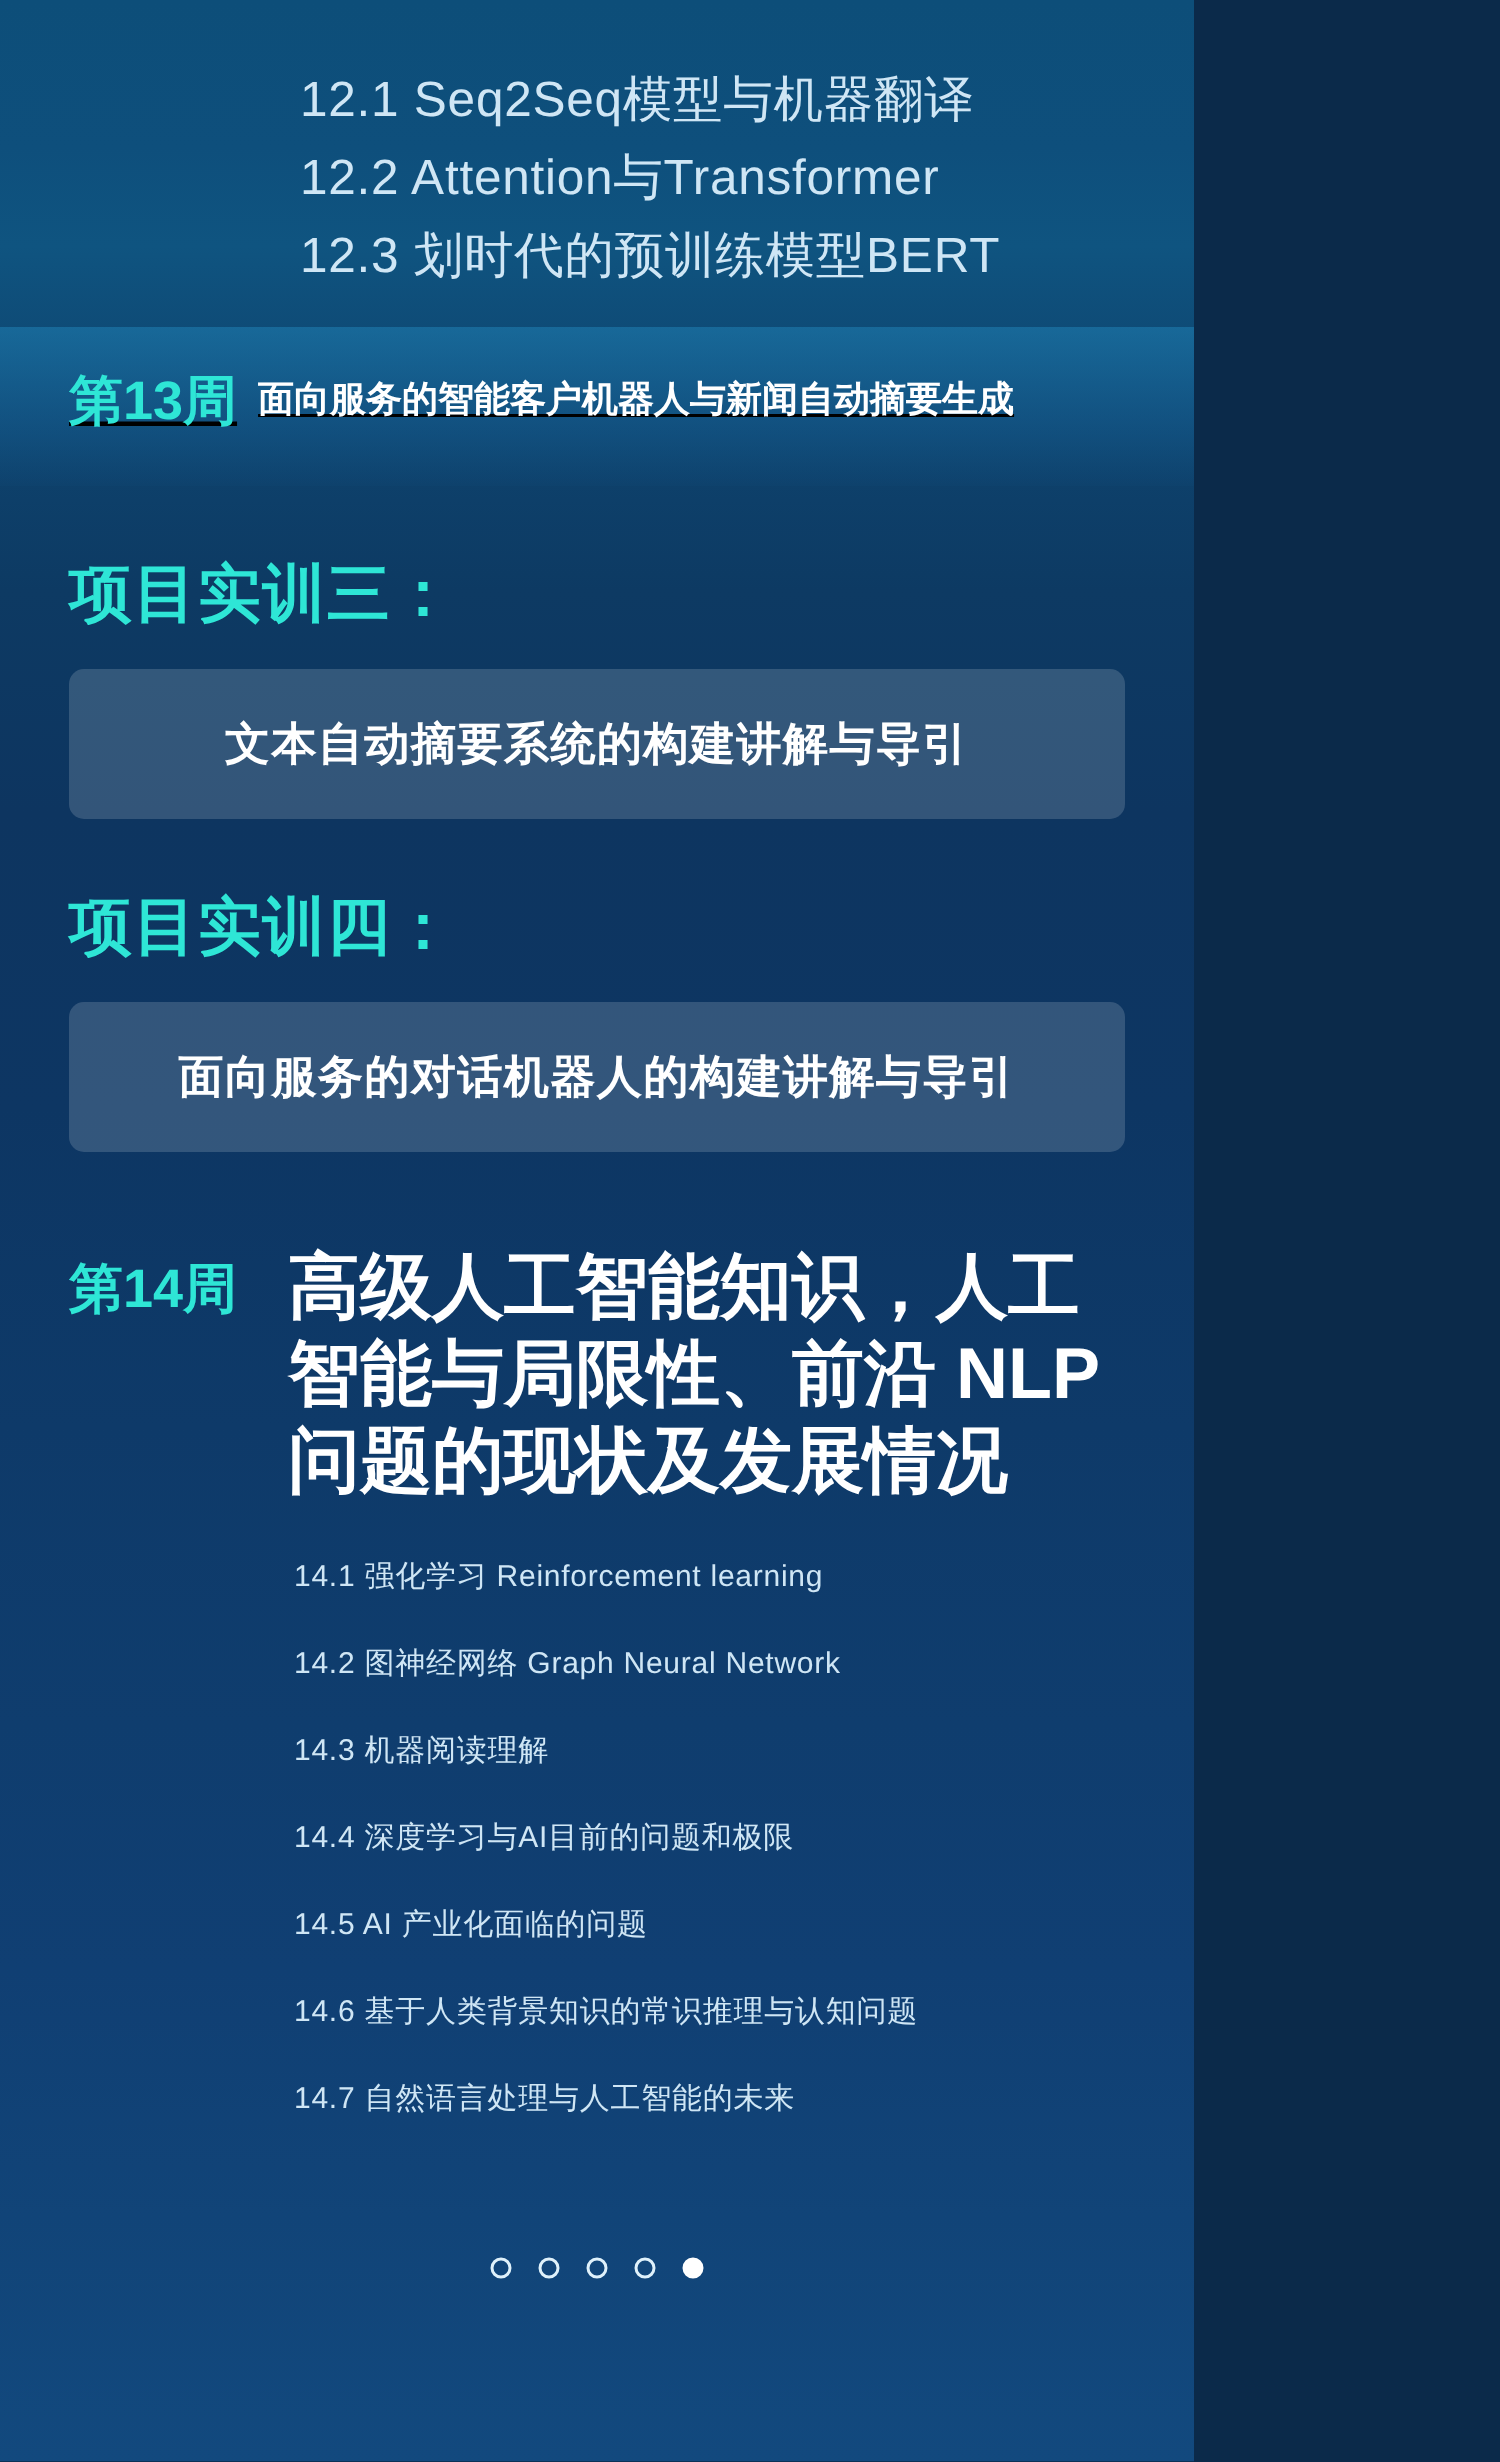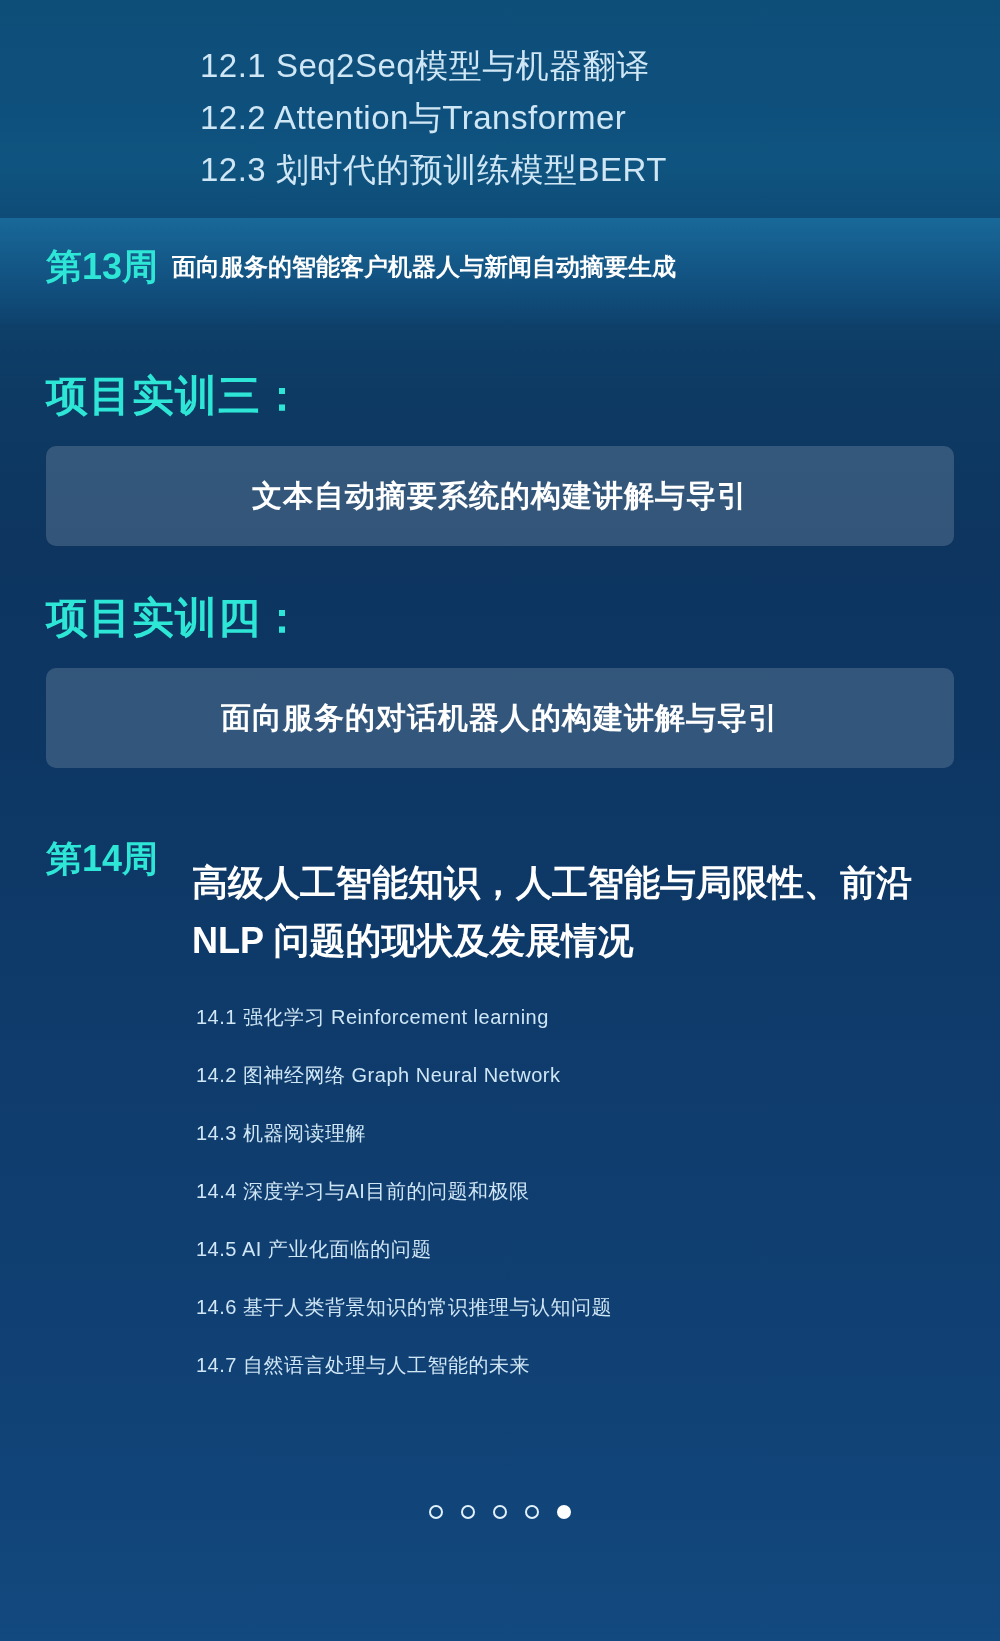--- a/index.html
+++ b/index.html
@@ -5,21 +5,21 @@
   html, body {
     margin: 0;
     padding: 0;
     background: #0b2a4a;
   }
   body {
     font-family: "Liberation Sans", "DejaVu Sans", sans-serif;
   }
   .page {
     position: relative;
-    width: 1000px;
+    width: 796px;
     height: 1641px;
     overflow: hidden;
     background: linear-gradient(180deg,
         #0d4e79 0%,
         #0e4f7c 6%,
         #0f5480 10%,
         #0e4570 16%,
         #0d3a63 24%,
         #0d3560 33%,
         #0d3663 45%,
@@ -39,20 +39,21 @@
     line-height: 52px;
     padding-left: 200px;
     letter-spacing: 0.5px;
     white-space: nowrap;
   }
   
   .week-band {
     margin-top: 12px;
     padding: 18px 0 26px 0;
     background: linear-gradient(180deg, rgba(31,128,180,0.55) 0%, rgba(24,104,158,0.38) 60%, rgba(18,80,130,0.10) 100%);
+    text-decoration: underline;
   }
   .week-row {
     display: flex;
     align-items: flex-start;
     padding-left: 46px;
     padding-right: 40px;
   }
   .week-tag {
     color: #2ee6d6;
     font-size: 36px;
@@ -105,22 +106,21 @@
     padding-right: 40px;
     gap: 12px;
   }
   .week2 .week-tag {
     line-height: 58px;
     font-size: 36px;
     padding-right: 22px;
   }
   .week2 .week-title {
     line-height: 58px;
-    font-size: 36px;
-    margin-top: 24px;
+    font-size: 48px;
   }
   .list2 {
     margin-top: 18px;
   }
   .list2 .sub-item {
     font-size: 20px;
     line-height: 58px;
     padding-left: 196px;
   }
   

